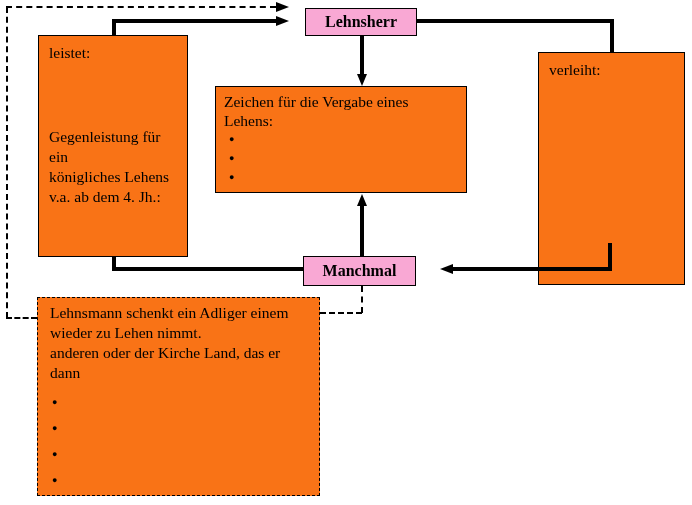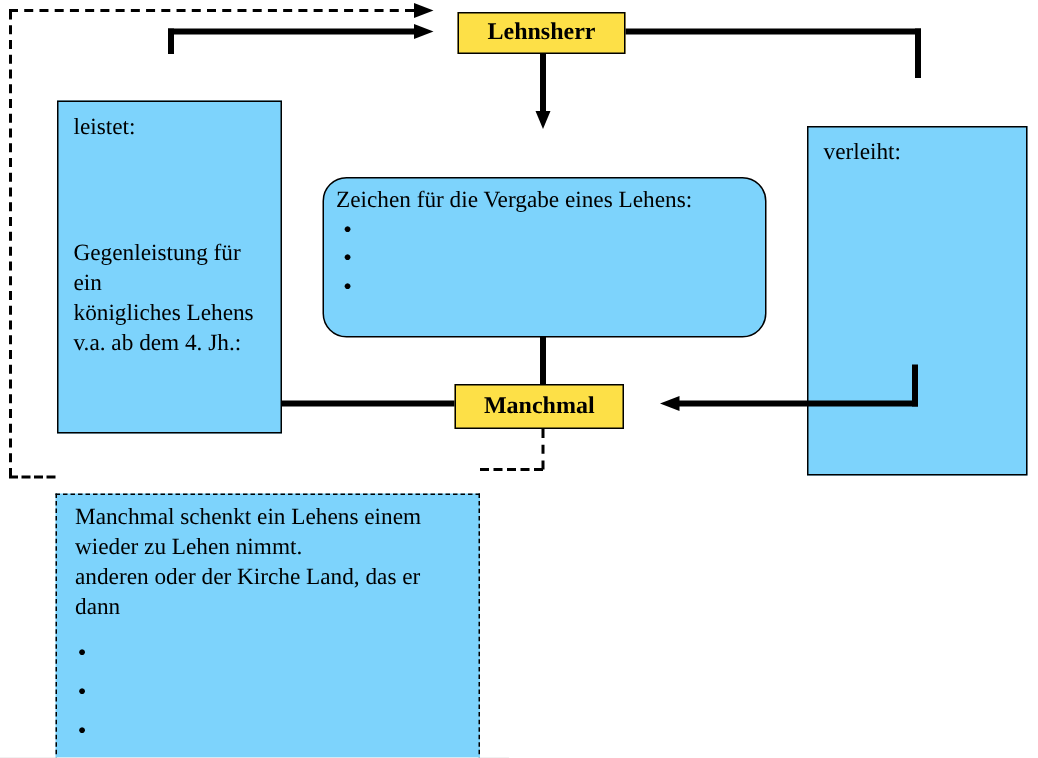--- a/index.html
+++ b/index.html
@@ -16,24 +16,24 @@
   
   .dash-h{position:absolute;border-top:2px dashed #000;height:0;}
   .dash-v{position:absolute;border-left:2px dashed #000;width:0;}
   
   .arrow{position:absolute;width:0;height:0;}
   .arrow.right{border-left:13px solid #000;border-top:5px solid transparent;border-bottom:5px solid transparent;}
   .arrow.left {border-right:13px solid #000;border-top:5px solid transparent;border-bottom:5px solid transparent;}
   .arrow.down {border-top:12px solid #000;border-left:5px solid transparent;border-right:5px solid transparent;}
   .arrow.up   {border-bottom:12px solid #000;border-left:5px solid transparent;border-right:5px solid transparent;}
   
-  .box{position:absolute;border:1.5px solid #000;background:#7dd3fc;box-sizing:border-box;margin-top:32px;}
+  .box{position:absolute;border:1.5px solid #000;background:#f97316;box-sizing:border-box;}
   .box.dashed{border:1.5px dashed #000;}
   .node{
-    position:absolute;border:1.5px solid #000;background:#fde047;box-sizing:border-box;
+    position:absolute;border:1.5px solid #000;background:#f9a8d4;box-sizing:border-box;
     display:flex;align-items:center;justify-content:center;
     font-weight:bold;font-size:16px;
   }
   .pad{padding:7px 10px;font-size:15.5px;line-height:20px;}
   .leftbox-body{margin-top:64px;}
   .centerbox-inner{padding:5px 8px;font-size:15.5px;line-height:19px;}
   .bullet-row{height:19px;display:flex;align-items:center;padding-left:5px;}
   .gift-bullet-row{height:26px;display:flex;align-items:center;padding-left:2px;}
   .dot{font-size:9px;line-height:1;}
   .giftbox-inner{padding:5px 12px;font-size:15.5px;line-height:20px;}
@@ -85,38 +85,38 @@
     <div class="pad">
       <div>leistet:</div>
       <div class="leftbox-body">
         <div>Gegenleistung für ein</div>
         <div>königliches Lehens</div>
         <div>v.a. ab dem 4. Jh.:</div>
       </div>
     </div>
   </div>
 
-  <div class="box" style="left:215px;top:86px;width:296px;height:107px;border-radius:16px;">
+  <div class="box" style="left:215px;top:86px;width:252px;height:107px;">
     <div class="centerbox-inner">
       <div>Zeichen für die Vergabe eines Lehens:</div>
       <div class="bullet-row">
           <span class="dot">●</span>
         </div>
       <div class="bullet-row">
           <span class="dot">●</span>
         </div>
       <div class="bullet-row">
           <span class="dot">●</span>
         </div>
     </div>
   </div>
 
   <div class="box dashed" style="left:37px;top:297px;width:283px;height:199px;">
     <div class="giftbox-inner">
-      <div>Manchmal schenkt ein Lehens einem</div>
+      <div>Lehnsmann schenkt ein Adliger einem</div>
       <div>wieder zu Lehen nimmt.</div>
       <div>anderen oder der Kirche Land, das er dann</div>
       <div class="gift-bullets">
         <div class="gift-bullet-row">
             <span class="dot">●</span>
           </div>
         <div class="gift-bullet-row">
             <span class="dot">●</span>
           </div>
         <div class="gift-bullet-row">

